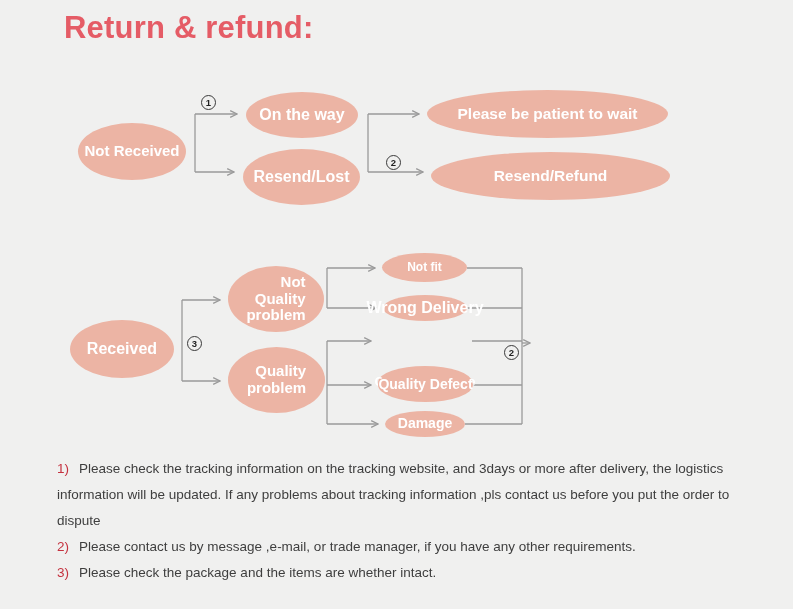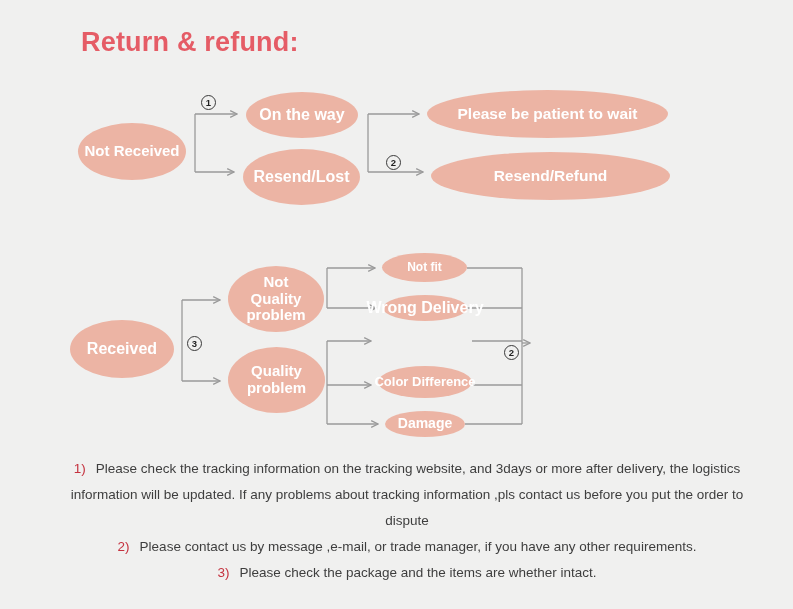--- a/index.html
+++ b/index.html
@@ -1,31 +1,31 @@
 <!DOCTYPE html>
 <html><head>
 <meta charset="utf-8">
 <style>
   html,body{margin:0;padding:0;}
   body{background:#f0f0ef;font-family:"Liberation Sans",sans-serif;}
   .canvas{position:relative;width:793px;height:609px;background:#f0f0ef;overflow:hidden;}
 
   .title{
-    position:absolute;left:64px;top:10px;margin:17px;
-    font-size:27px;font-weight:600;letter-spacing:0.2px;
+    position:absolute;left:64px;top:10px;margin:0;
+    font-size:31px;font-weight:600;letter-spacing:0.2px;
     color:#e55c66;font-family:"Liberation Sans",sans-serif;
   }
 
   .wires{position:absolute;left:0;top:0;z-index:1;}
 
   .node{
     position:absolute;z-index:2;
     background:#ecb4a4;border-radius:50%;
     display:flex;align-items:center;justify-content:center;
-    color:#ffffff;font-weight:bold;text-align:center;
+    color:#ffffff;font-weight:bold;text-align:right;
     line-height:1.12;white-space:pre-line;
   }
   .one-line{white-space:nowrap;}
 
   
   .n-notreceived  {left:78px;  top:123px; width:108px; height:57px; font-size:15px;}
   .n-ontheway     {left:246px; top:92px;  width:112px; height:46px; font-size:16px;}
   .n-returnedlost {left:243px; top:149px; width:117px; height:56px; font-size:16px;}
   .n-pleasewait   {left:427px; top:90px;  width:241px; height:48px; font-size:15.5px;}
   .n-resendrefund {left:431px; top:152px; width:239px; height:48px; font-size:15.5px;}
@@ -49,21 +49,21 @@
   }
   .s1{left:201px;top:95px;}
   .s2a{left:386px;top:155px;}
   .s3{left:187px;top:336px;}
   .s2b{left:504px;top:345px;}
 
   .notes{
     position:absolute;left:57px;top:456px;width:700px;z-index:2;
     font-size:13.5px;line-height:26px;color:#3e3e3e;
   }
-  .notes p{margin:0;text-align:center;}
+  .notes p{margin:0;}
   .notes .num{color:#c5323f;margin-right:10px;}
 </style>
 </head>
 <body>
 
 <div class="canvas">
 
   <h1 class="title">Return &amp; refund:</h1>
 
   <svg class="wires" width="793" height="609" viewBox="0 0 793 609" xmlns="http://www.w3.org/2000/svg">
@@ -113,20 +113,21 @@
 
   <div class="node n-received one-line">Received</div>
   <div class="node n-notquality">Not
 Quality
 problem</div>
   <div class="node n-quality">Quality
 problem</div>
   <div class="node n-notfit one-line">Not fit</div>
   <div class="node n-wrongdeliv one-line">Wrong Delivery</div>
   <div class="node n-colordiff one-line">Color Difference</div>
+  <div class="node n-qualdefect one-line">Quality Defect</div>
   <div class="node n-damage one-line">Damage</div>
 
   <span class="step s1">1</span>
   <span class="step s2a">2</span>
   <span class="step s3">3</span>
   <span class="step s2b">2</span>
 
   <div class="notes">
     <p><span class="num">1)</span><span>Please check the tracking information on the tracking website, and 3days or more after delivery, the logistics information will be updated. If any problems about tracking information ,pls contact us before you put the order to dispute</span></p>
     <p><span class="num">2)</span><span>Please contact us by message ,e-mail, or trade manager, if you have any other requirements.</span></p>

